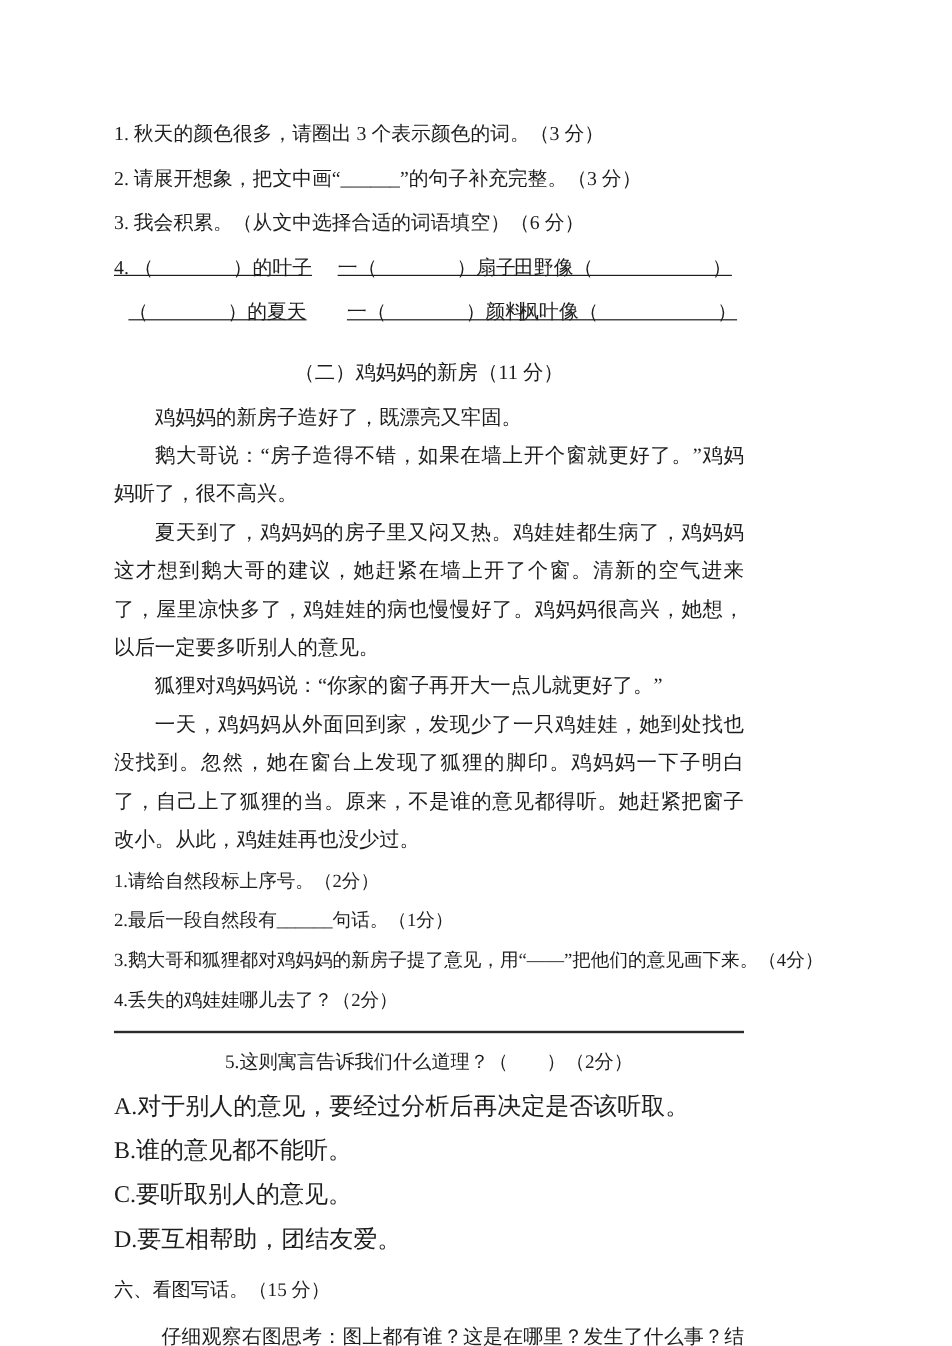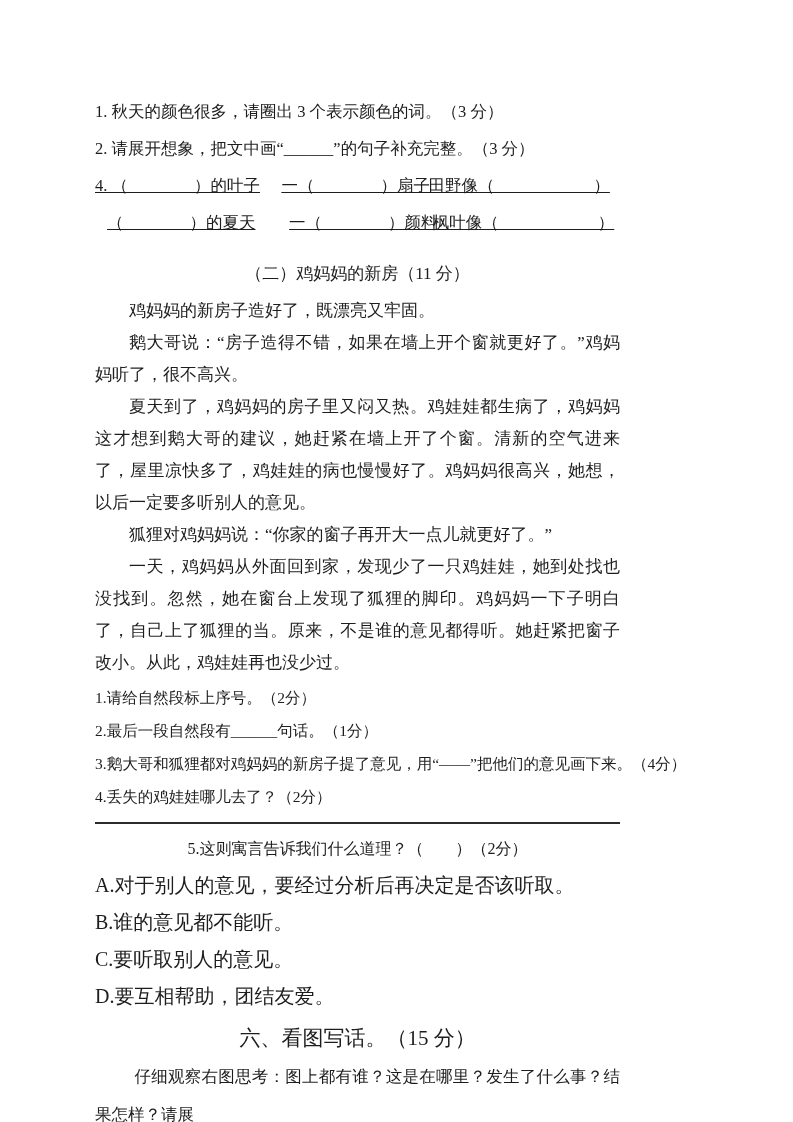--- a/index.html
+++ b/index.html
@@ -68,42 +68,42 @@
     text-align: center;
   }
   .opt {
     margin: 0;
     font-size: 20px;
     line-height: 37px;
     white-space: nowrap;
   }
   .sec6-title {
     margin: 4px 0 0 0;
-    font-size: 21px;
+    font-size: 16px;
     line-height: 39px;
     white-space: nowrap;
-    text-align: center;
   }
   .prompt {
     margin: 0;
     font-size: 16.5px;
     line-height: 38px;
     text-indent: 2.4em;
     text-align: justify;
     text-justify: inter-ideograph;
   }
 </style>
 </head>
 <body>
 
 <div class="page">
 
   <div class="q-block">
     <p class="q-line">1. 秋天的颜色很多，请圈出 3 个表示颜色的词。（3 分）</p>
     <p class="q-line">2. 请展开想象，把文中画“______”的句子补充完整。（3 分）</p>
+    <p class="q-line">3. 我会积累。（从文中选择合适的词语填空）（6 分）</p>
     <div class="fill-row">
       <span class="fill-cell">4. （　　　　）的叶子</span>
       <span class="fill-cell">一（　　　　）扇子</span>
       <span class="fill-cell">田野像（　　　　　　）</span>
     </div>
     <div class="fill-row fill-row-2">
       <span class="fill-cell">（　　　　）的夏天</span>
       <span class="fill-cell">一（　　　　）颜料</span>
       <span class="fill-cell">枫叶像（　　　　　　）</span>
     </div>

